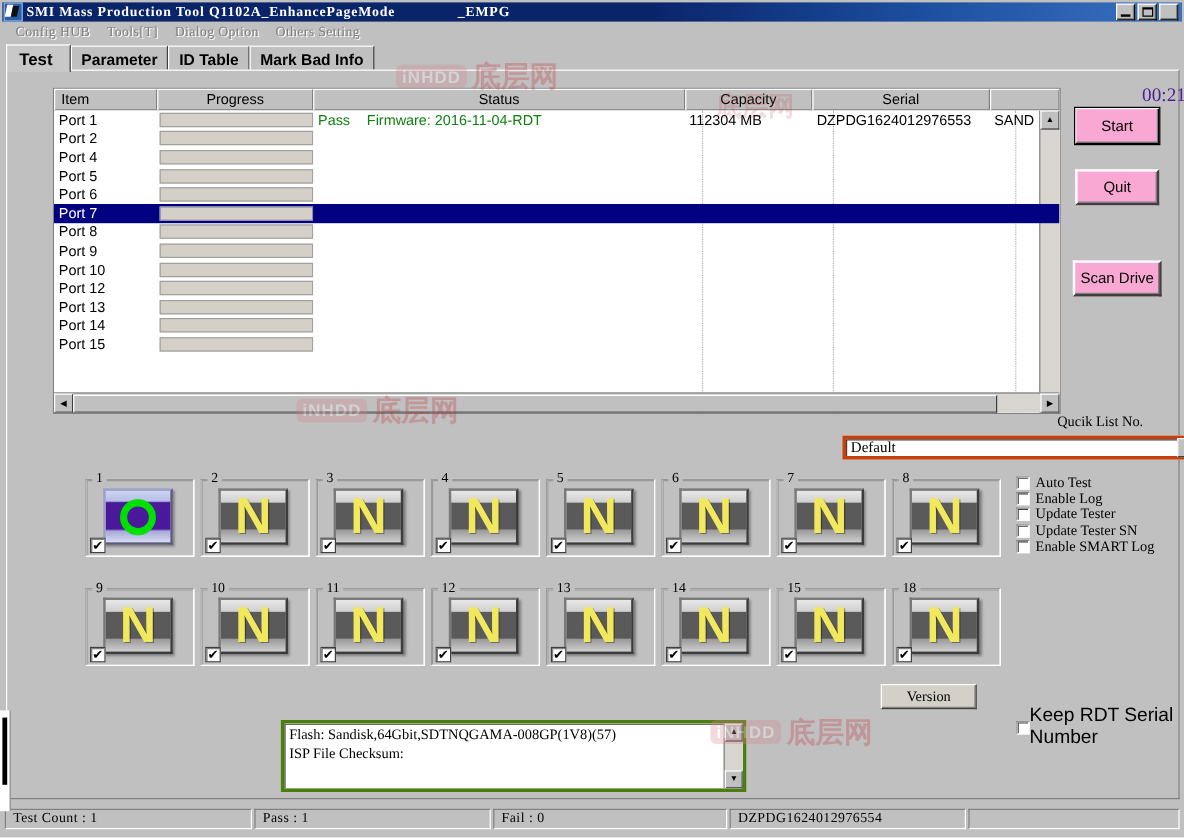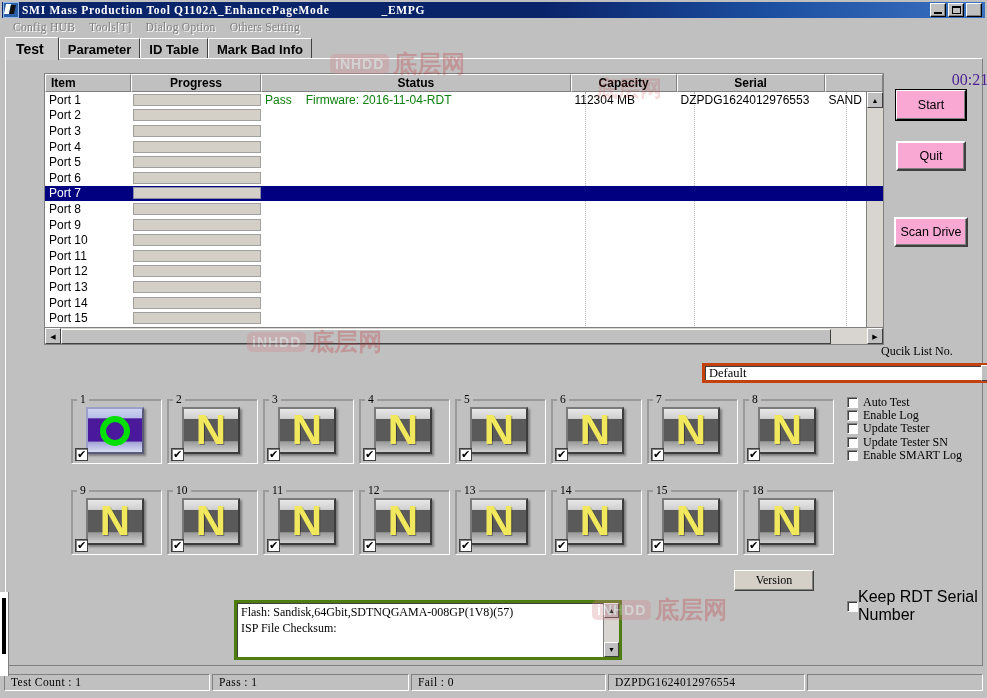--- a/index.html
+++ b/index.html
@@ -193,21 +193,21 @@
     box-sizing: border-box;
   }
   .lv-th {
     background: #c0c0c0;
     border-top: 1px solid #ffffff;
     border-left: 1px solid #ffffff;
     border-right: 1px solid #808080;
     border-bottom: 1px solid #808080;
     font-family: "Liberation Sans", sans-serif;
     font-size: 12px;
-    font-weight: bold;
+    font-weight: normal;
     color: #000;
     display: flex;
     align-items: center;
     justify-content: center;
     box-sizing: border-box;
     overflow: hidden;
     white-space: nowrap;
   }
   .lv-th.left { justify-content: flex-start; padding-left: 5px; }
   .lv-body {
@@ -723,30 +723,20 @@
             <div class="lv-cell c-item">Port 2</div>
             <div class="lv-cell c-prog">
               <div class="prog-box"></div>
             </div>
             <div class="lv-cell c-stat"></div>
             <div class="lv-cell c-cap"></div>
             <div class="lv-cell c-ser"></div>
             <div class="lv-cell c-mdl"></div>
           </div>
           <div class="lv-row">
-            <div class="lv-cell c-item">Port 3</div>
-            <div class="lv-cell c-prog">
-              <div class="prog-box"></div>
-            </div>
-            <div class="lv-cell c-stat"></div>
-            <div class="lv-cell c-cap"></div>
-            <div class="lv-cell c-ser"></div>
-            <div class="lv-cell c-mdl"></div>
-          </div>
-          <div class="lv-row">
             <div class="lv-cell c-item">Port 4</div>
             <div class="lv-cell c-prog">
               <div class="prog-box"></div>
             </div>
             <div class="lv-cell c-stat"></div>
             <div class="lv-cell c-cap"></div>
             <div class="lv-cell c-ser"></div>
             <div class="lv-cell c-mdl"></div>
           </div>
           <div class="lv-row">
@@ -794,30 +784,20 @@
             <div class="lv-cell c-prog">
               <div class="prog-box"></div>
             </div>
             <div class="lv-cell c-stat"></div>
             <div class="lv-cell c-cap"></div>
             <div class="lv-cell c-ser"></div>
             <div class="lv-cell c-mdl"></div>
           </div>
           <div class="lv-row">
             <div class="lv-cell c-item">Port 10</div>
-            <div class="lv-cell c-prog">
-              <div class="prog-box"></div>
-            </div>
-            <div class="lv-cell c-stat"></div>
-            <div class="lv-cell c-cap"></div>
-            <div class="lv-cell c-ser"></div>
-            <div class="lv-cell c-mdl"></div>
-          </div>
-          <div class="lv-row">
-            <div class="lv-cell c-item">Port 11</div>
             <div class="lv-cell c-prog">
               <div class="prog-box"></div>
             </div>
             <div class="lv-cell c-stat"></div>
             <div class="lv-cell c-cap"></div>
             <div class="lv-cell c-ser"></div>
             <div class="lv-cell c-mdl"></div>
           </div>
           <div class="lv-row">
             <div class="lv-cell c-item">Port 12</div>

